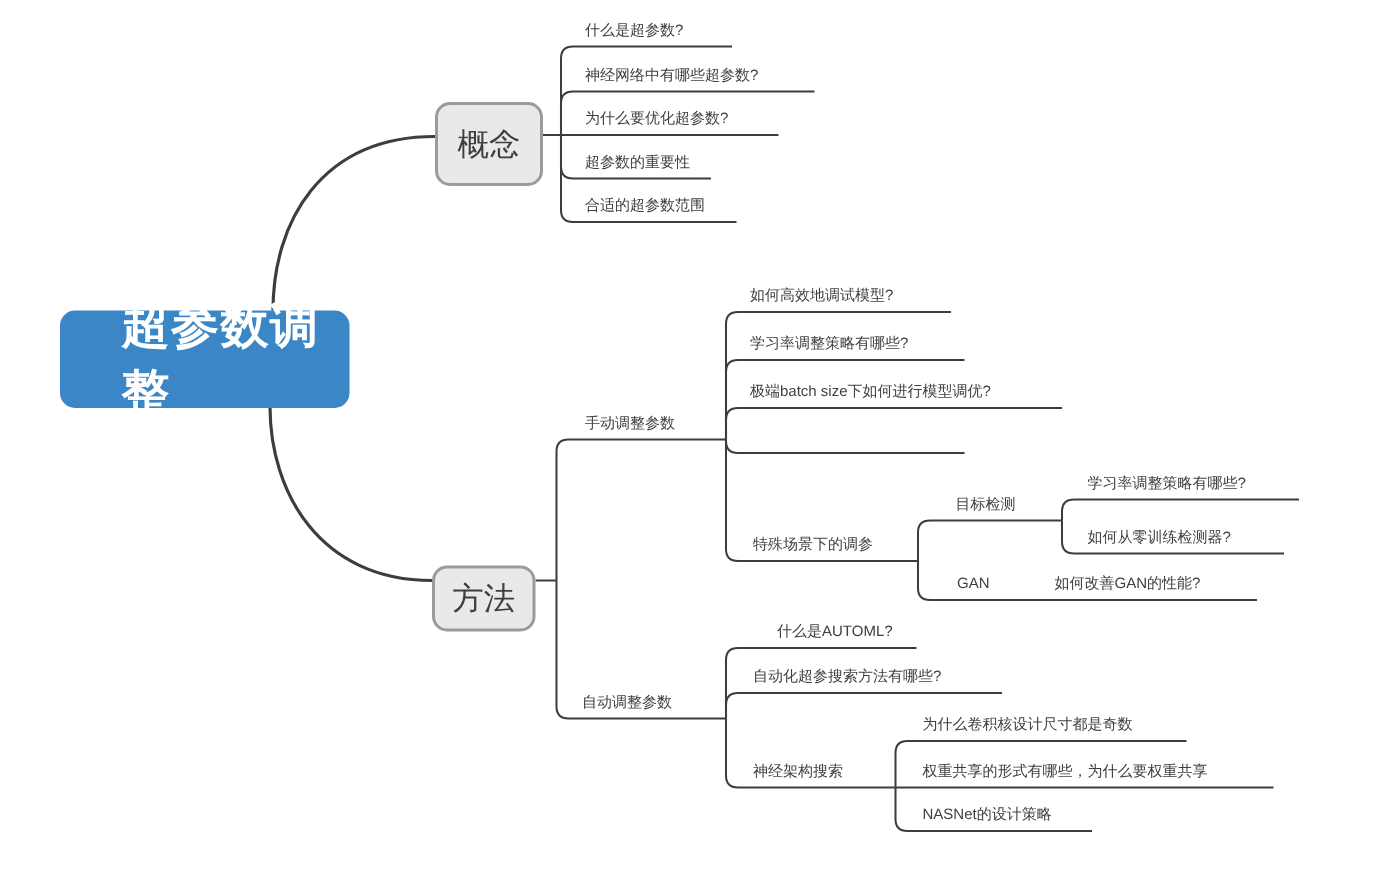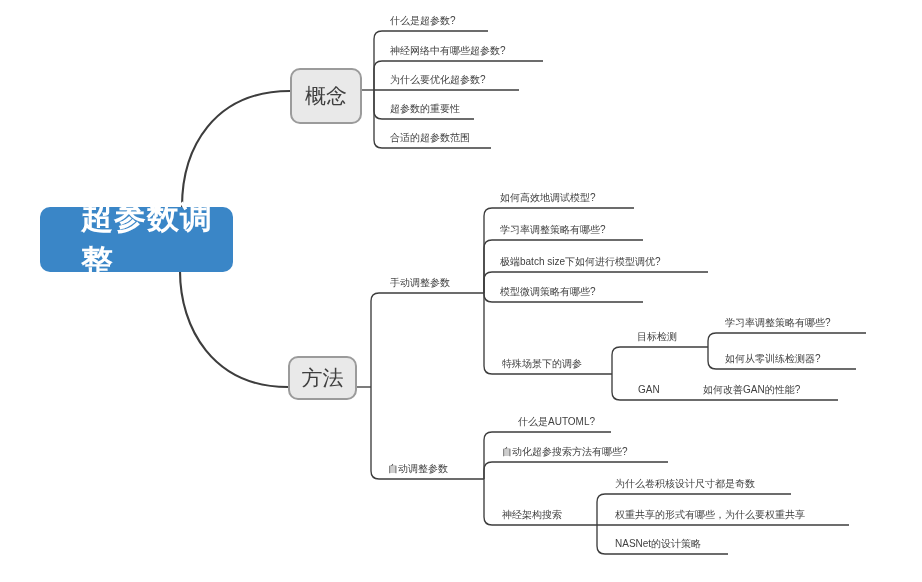--- a/index.html
+++ b/index.html
@@ -33,21 +33,21 @@
   .branch-node{
     position:absolute;
     background:var(--node-fill);
     border:2px solid var(--node-border);
     border-radius:10px;
     display:flex;align-items:center;justify-content:center;
     color:var(--text);font-size:21px;
     cursor:default;
   }
   .node-concept{left:290px;top:68px;width:72px;height:56px;}
-  .node-methods{left:288px;top:356px;width:69px;height:44px;}
+  .node-methods{left:288px;top:377px;width:69px;height:44px;}
   .label{
     position:absolute;
     color:var(--text);
     font-size:10px;line-height:18px;
     white-space:nowrap;
     cursor:default;
   }
 </style>
 </head>
 <body>
@@ -99,21 +99,20 @@
   <div class="label" style="left:390px;top:12px;">什么是超参数?</div>
   <div class="label" style="left:390px;top:42px;">神经网络中有哪些超参数?</div>
   <div class="label" style="left:390px;top:71px;">为什么要优化超参数?</div>
   <div class="label" style="left:390px;top:100px;">超参数的重要性</div>
   <div class="label" style="left:390px;top:129px;">合适的超参数范围</div>
 
   <div class="label" style="left:390px;top:274px;">手动调整参数</div>
   <div class="label" style="left:500px;top:189px;">如何高效地调试模型?</div>
   <div class="label" style="left:500px;top:221px;">学习率调整策略有哪些?</div>
   <div class="label" style="left:500px;top:253px;">极端batch size下如何进行模型调优?</div>
-  <div class="label" style="left:500px;top:283px;">模型微调策略有哪些?</div>
   <div class="label" style="left:502px;top:355px;">特殊场景下的调参</div>
   <div class="label" style="left:637px;top:328px;">目标检测</div>
   <div class="label" style="left:725px;top:314px;">学习率调整策略有哪些?</div>
   <div class="label" style="left:725px;top:350px;">如何从零训练检测器?</div>
   <div class="label" style="left:638px;top:381px;">GAN</div>
   <div class="label" style="left:703px;top:381px;">如何改善GAN的性能?</div>
 
   <div class="label" style="left:388px;top:460px;">自动调整参数</div>
   <div class="label" style="left:502px;top:413px;margin-left:16px;">什么是AUTOML?</div>
   <div class="label" style="left:502px;top:443px;">自动化超参搜索方法有哪些?</div>

